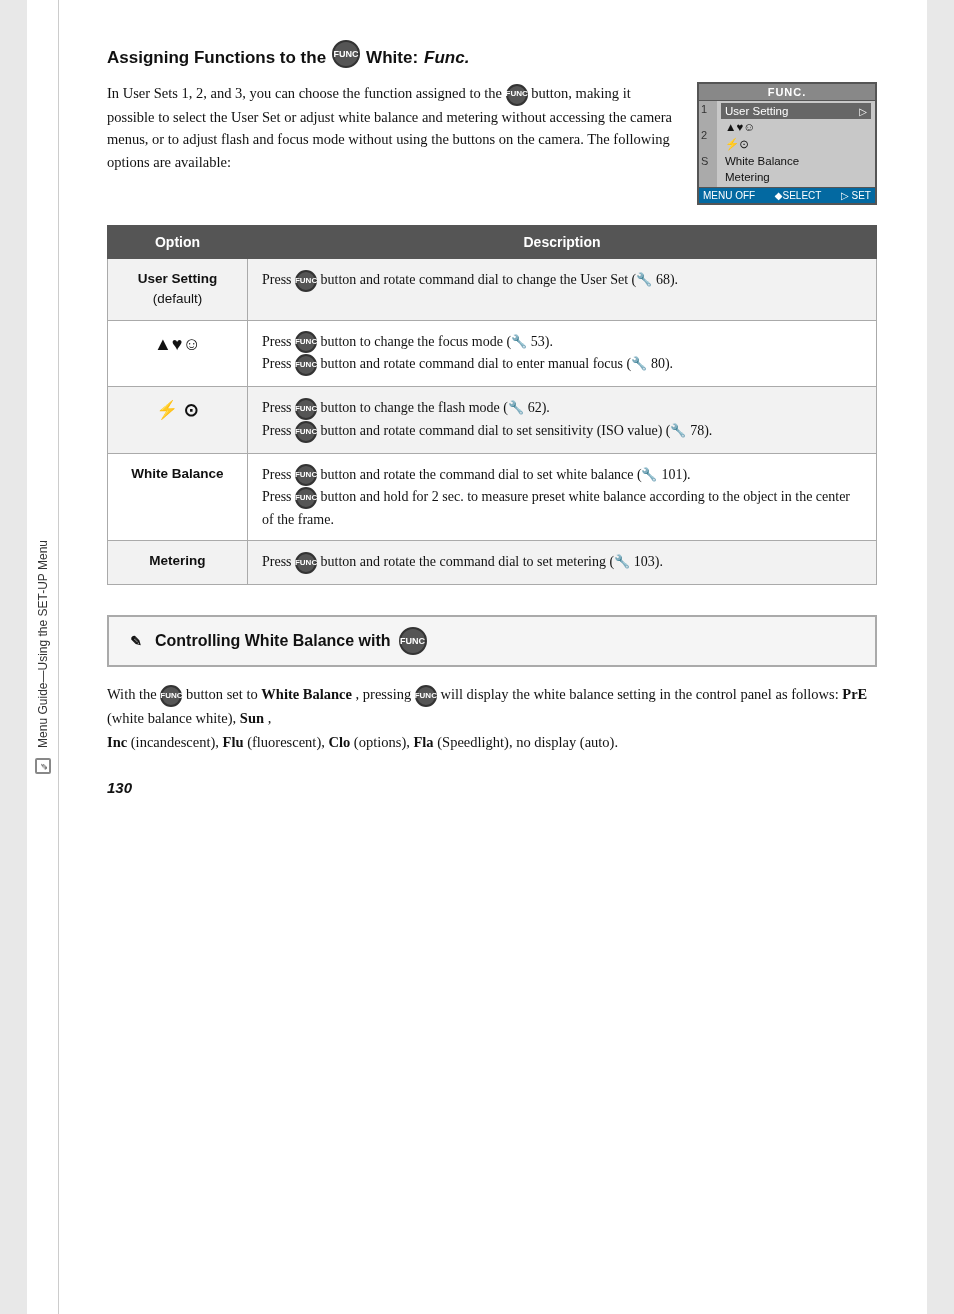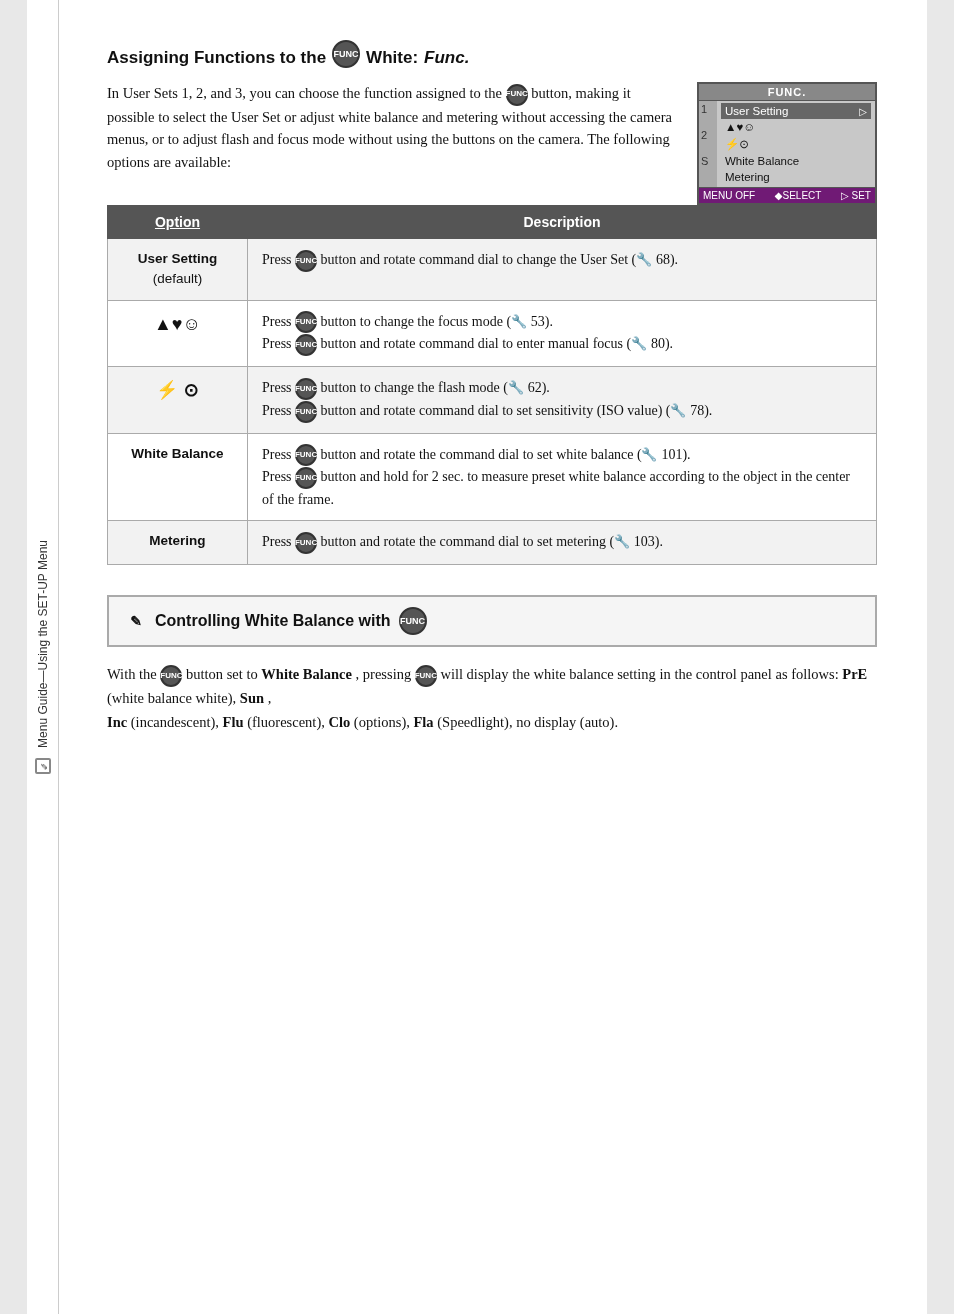--- a/index.html
+++ b/index.html
@@ -74,20 +74,21 @@
       flex-wrap: wrap;
     }
     .section-title .italic-part {
       font-style: italic;
     }
 
     
     .intro-area {
       display: flex;
       gap: 16px;
+      margin-bottom: 20px;
       align-items: flex-start;
     }
     .intro-text {
       flex: 1;
       line-height: 1.55;
       font-size: 14.5px;
     }
 
     
     .camera-menu {
@@ -138,21 +139,21 @@
       align-items: center;
     }
     .camera-menu-item.selected {
       background: #666;
       color: #fff;
     }
     .camera-menu-item .arrow {
       font-size: 10px;
     }
     .camera-menu-footer {
-      background: #701a75;
+      background: #0369a1;
       color: #fff;
       font-size: 10px;
       padding: 2px 4px;
       display: flex;
       justify-content: space-between;
       border-top: 1px solid #555;
     }
 
     
     .func-badge {
@@ -327,21 +328,21 @@
           <span>MENU OFF</span>
           <span>◆SELECT</span>
           <span>▷ SET</span>
         </div>
       </div>
     </div>
 
     <table class="options-table">
       <thead>
         <tr>
-          <th style="width:140px;text-decoration:underline;">Option</th>
+          <th style="width:140px;">Option</th>
           <th>Description</th>
         </tr>
       </thead>
       <tbody>
 
         <tr>
           <td>
             <div class="option-name">User Setting<br><span style="font-weight:normal;">(default)</span></div>
           </td>
           <td>
@@ -414,15 +415,16 @@
       <strong>Inc</strong>
       <span>(incandescent),</span>
       <strong>Flu</strong>
       <span>(fluorescent),</span>
       <strong>Clo</strong>
       <span>(options),</span>
       <strong>Fla</strong>
       <span>(Speedlight), no display (auto).</span>
     </div>
 
+    <div class="page-number">130</div>
 
   </div>
 </div>
 
 </body></html>

